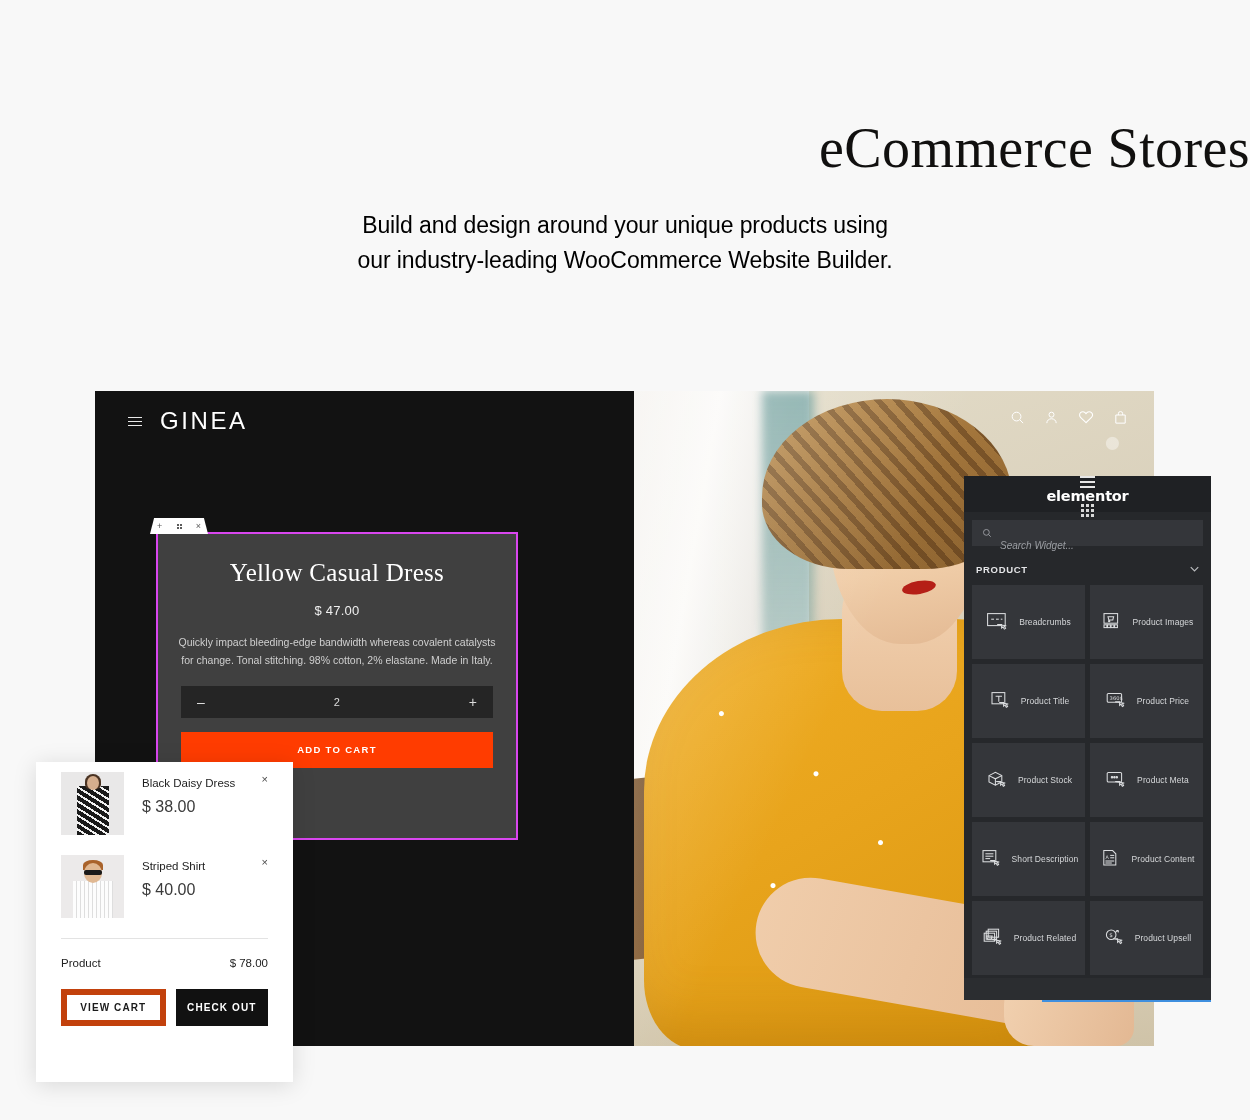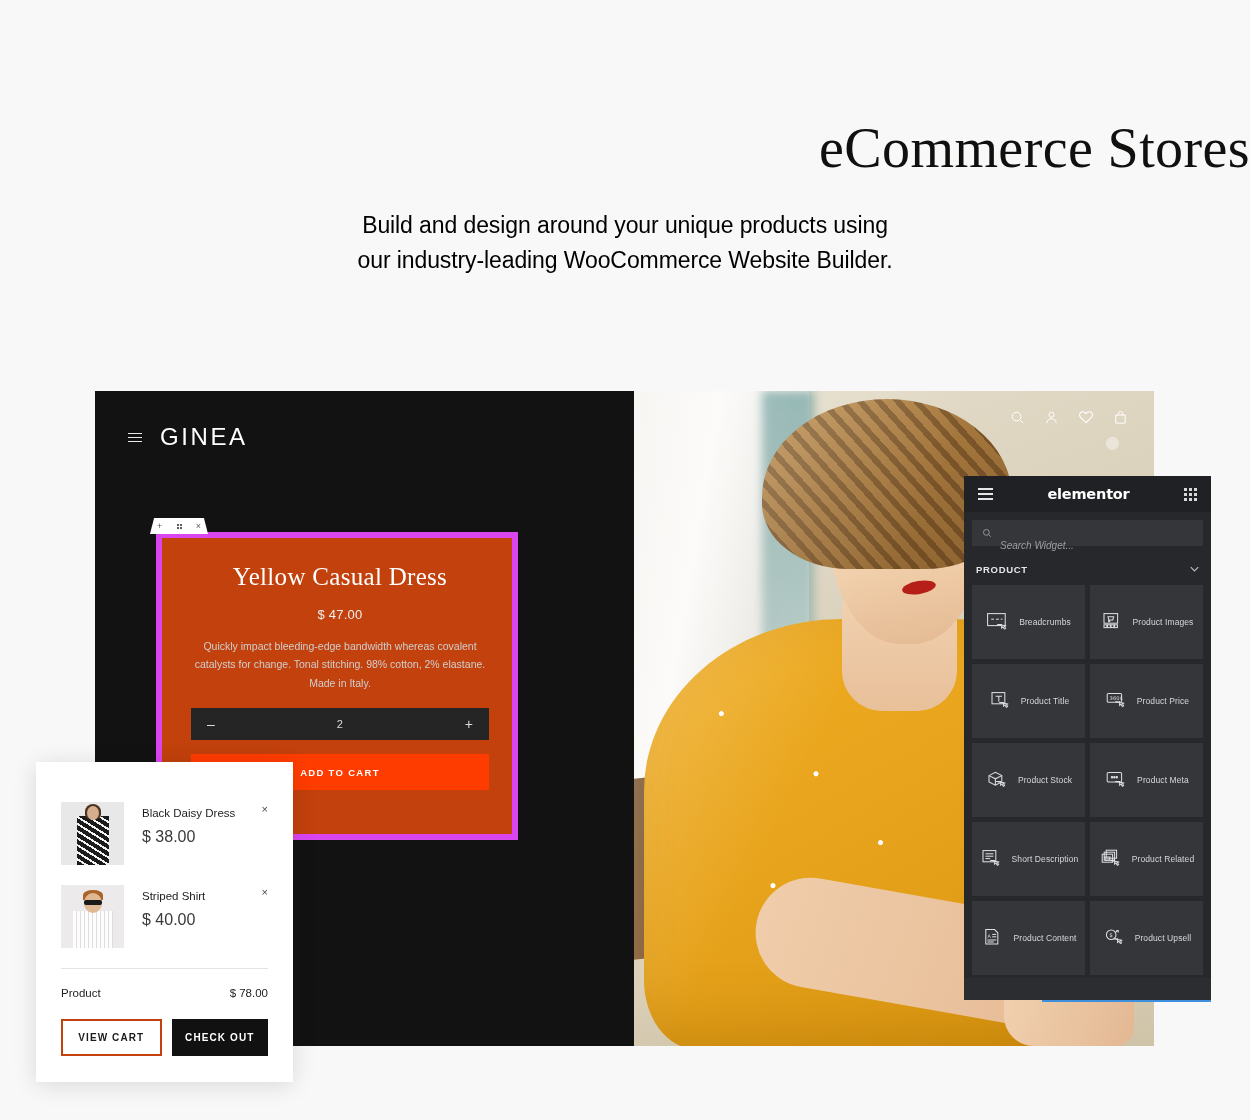--- a/index.html
+++ b/index.html
@@ -154,44 +154,43 @@
   .ph-brow.l { left: 232px; top: 132px; transform: rotate(10deg); }
   .ph-brow.r { left: 291px; top: 121px; transform: rotate(12deg); }
   .ph-light {
     position: absolute; inset: 0;
     background: linear-gradient(115deg, rgba(255,255,255,.30) 0%, rgba(255,255,255,0) 42%);
   }
 
   
   .site-header {
     position: absolute; left: 0; top: 0; width: 1059px; height: 60px;
-    display: flex; align-items: flex-end;
+    display: flex; align-items: center;
     z-index: 6;
   }
   .brand-wrap { display: flex; align-items: center; gap: 18px; margin-left: 33px; }
   .hamburger { display: flex; flex-direction: column; gap: 3px; cursor: pointer; }
   .hamburger i { display: block; width: 14px; height: 1px; background: #e8e8e8; }
   .brand {
     color: #fff; font-size: 24px; letter-spacing: 2.6px; font-weight: 400;
     font-family: "Liberation Sans", sans-serif;
   }
   .head-icons {
     position: absolute; right: 26px; top: 18px;
     display: flex; gap: 19px; align-items: center;
   }
   .head-icons svg { display: block; }
 
   
   .prod-card {
     position: absolute; left: 156px; top: 532px;
     width: 362px; height: 308px;
-    background: #c2410c;
-    border: 6px solid #d946ef;
+    background: #404040;
+    border: 2px solid #d946ef;
     z-index: 8;
-    padding-left: 6px;
   }
   .edit-tab {
     position: absolute; left: 150px; top: 518px;
     width: 58px; height: 16px;
     background: #fff;
     display: flex; align-items: center; justify-content: space-between;
     padding: 0 7px;
     clip-path: polygon(7% 0, 93% 0, 100% 100%, 0 100%);
     z-index: 9;
   }
@@ -230,41 +229,41 @@
     color: #e2e2e2; font-size: 11px; cursor: pointer;
   }
 
   
   .cart {
     position: absolute; left: 36px; top: 762px;
     width: 257px; height: 320px;
     background: #fff;
     box-shadow: 0 3px 22px rgba(0,0,0,.13);
     z-index: 12;
-    padding: 40px 25px 0 25px;
+    padding: 10px 25px 0 25px;
   }
   .cart-item { display: flex; gap: 18px; margin-bottom: 20px; position: relative; }
   .ci-thumb { width: 63px; height: 63px; flex: 0 0 63px; overflow: hidden; background: #eceaea; position: relative; }
   .ci-name { font-size: 11.5px; color: #1d1d1d; margin-top: 5px; }
   .ci-price { font-size: 16px; color: #3a3a3a; margin-top: 9px; }
   .ci-x {
     position: absolute; right: 0; top: 2px; font-size: 11px; color: #4a4a4a; cursor: pointer;
     line-height: 1;
   }
   .cart-rule { height: 1px; background: #e3e3e3; margin: 2px 0 0 0; }
   .cart-sub {
     display: flex; justify-content: space-between; align-items: center;
     margin-top: 18px; font-size: 11.5px; color: #222;
   }
   .cart-btns { display: flex; gap: 10px; margin-top: 20px; }
   .btn {
     height: 37px; flex: 1; display: flex; align-items: center; justify-content: center;
     font-size: 10px; letter-spacing: 1.1px; font-weight: bold; cursor: pointer;
   }
-  .btn-outline { border: 2px solid #c2410c; color: #1b1b1b; background: #fff; }
+  .btn-outline { border: 6px solid #c2410c; color: #1b1b1b; background: #fff; }
   .btn-dark { background: #111; color: #fff; }
 
   
   .t1 { position:absolute; inset:0; background: linear-gradient(180deg,#e9e8e8 0 18%, #e9e8e8 100%); }
   .t1 .body { position:absolute; left:16px; top:14px; width:32px; height:49px;
     background: repeating-linear-gradient(32deg,#1b1b1b 0 4px,#f2f2f2 4px 6px); }
   .t1 .head { position:absolute; left:26px; top:4px; width:12px; height:14px; background:#d5ae8e; border-radius:50%; }
   .t1 .hair { position:absolute; left:24px; top:2px; width:16px; height:15px; background:#4a3323; border-radius:50% 50% 30% 30%; }
   .t2 { position:absolute; inset:0; background:#eceaea; }
   .t2 .body { position:absolute; left:12px; top:26px; width:40px; height:37px;
@@ -278,20 +277,21 @@
     position: absolute; left: 964px; top: 476px;
     width: 247px; height: 524px;
     background: #26282b;
     z-index: 14;
     display: flex; flex-direction: column;
   }
   .el-head {
     height: 36px; background: #1f2124;
     display: flex; align-items: center; justify-content: space-between;
     padding: 0 14px;
+    flex-direction: column;
   }
   .el-ham { display: flex; flex-direction: column; gap: 3px; cursor: pointer; }
   .el-ham i { width: 15px; height: 2px; background: #e6e6e6; display: block; }
   .el-logo {
     color: #fff; font-size: 14.5px; font-weight: bold; letter-spacing: -0.2px;
     font-family: "DejaVu Sans", sans-serif;
   }
   .el-grid { display: grid; grid-template-columns: repeat(3,3px); grid-template-rows: repeat(3,3px); gap: 2px; cursor: pointer; }
   .el-grid i { width: 3px; height: 3px; background: #d8d8d8; display: block; }
 
@@ -606,47 +606,47 @@
               <line x1="8" y1="12" x2="14" y2="12"></line>
             <path d="M14 14.5h5.5v4.5l1.8-1.6 1.6 3 1.6-.9-1.6-2.9 2.4-.4z" fill="#26282b"></path>
           </svg>
         </span>
         <span class="wgt-label">Short Description</span>
       </div>
 
       <div class="wgt">
         <span>
           <svg width="24" height="20" viewBox="0 0 30 25" fill="none" stroke="#dcdee0" stroke-width="1.3">
-            <rect x="9" y="1.5" width="13" height="10"></rect>
-            <rect x="6.5" y="4" width="13" height="10"></rect>
-            <rect x="4" y="6.5" width="13" height="10"></rect>
-            <path d="M7 10h7l-1.2 4H8.2z"></path>
-            <path d="M14 14.5h5.5v4.5l1.8-1.6 1.6 3 1.6-.9-1.6-2.9 2.4-.4z" fill="#26282b"></path>
-          </svg>
-        </span>
-        <span class="wgt-label">Product Related</span>
-      </div>
-
-      <div class="wgt">
-        <span>
-          <svg width="24" height="20" viewBox="0 0 30 25" fill="none" stroke="#dcdee0" stroke-width="1.3">
             <path d="M6 2h11l4 4v14H6z"></path>
             <text x="8" y="12" font-size="6" fill="#dcdee0" stroke="none" font-family="DejaVu Sans">A</text>
             <line x1="14" y1="8" x2="19" y2="8"></line>
               <line x1="14" y1="11" x2="19" y2="11"></line>
             <line x1="8" y1="15" x2="19" y2="15"></line>
               <line x1="8" y1="17.5" x2="16" y2="17.5"></line>
           </svg>
         </span>
         <span class="wgt-label">Product Content</span>
       </div>
 
       <div class="wgt">
         <span>
           <svg width="24" height="20" viewBox="0 0 30 25" fill="none" stroke="#dcdee0" stroke-width="1.3">
+            <rect x="9" y="1.5" width="13" height="10"></rect>
+            <rect x="6.5" y="4" width="13" height="10"></rect>
+            <rect x="4" y="6.5" width="13" height="10"></rect>
+            <path d="M7 10h7l-1.2 4H8.2z"></path>
+            <path d="M14 14.5h5.5v4.5l1.8-1.6 1.6 3 1.6-.9-1.6-2.9 2.4-.4z" fill="#26282b"></path>
+          </svg>
+        </span>
+        <span class="wgt-label">Product Related</span>
+      </div>
+
+      <div class="wgt">
+        <span>
+          <svg width="24" height="20" viewBox="0 0 30 25" fill="none" stroke="#dcdee0" stroke-width="1.3">
             <circle cx="11.5" cy="8.5" r="6"></circle>
             <text x="9.2" y="11" font-size="7" fill="#dcdee0" stroke="none" font-family="DejaVu Sans">$</text>
             <path d="M16.5 5.5l4 -2.5M20.5 3l-.2 2.6M20.5 3l-2.6.3"></path>
             <path d="M14 13.5h5.5v4.5l1.8-1.6 1.6 3 1.6-.9-1.6-2.9 2.4-.4z" fill="#26282b"></path>
           </svg>
         </span>
         <span class="wgt-label">Product Upsell</span>
       </div>
 
     </div>

